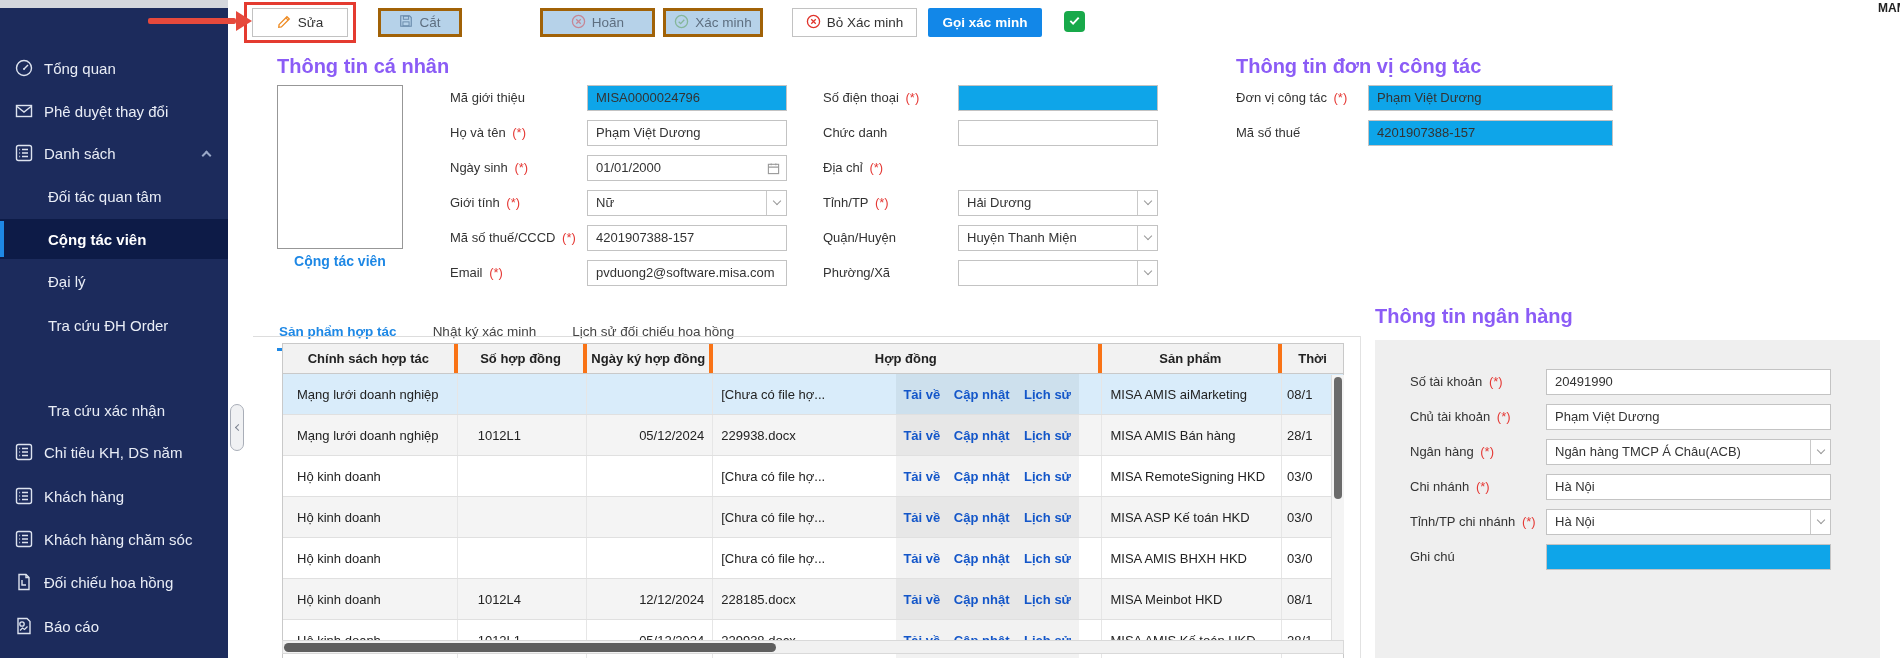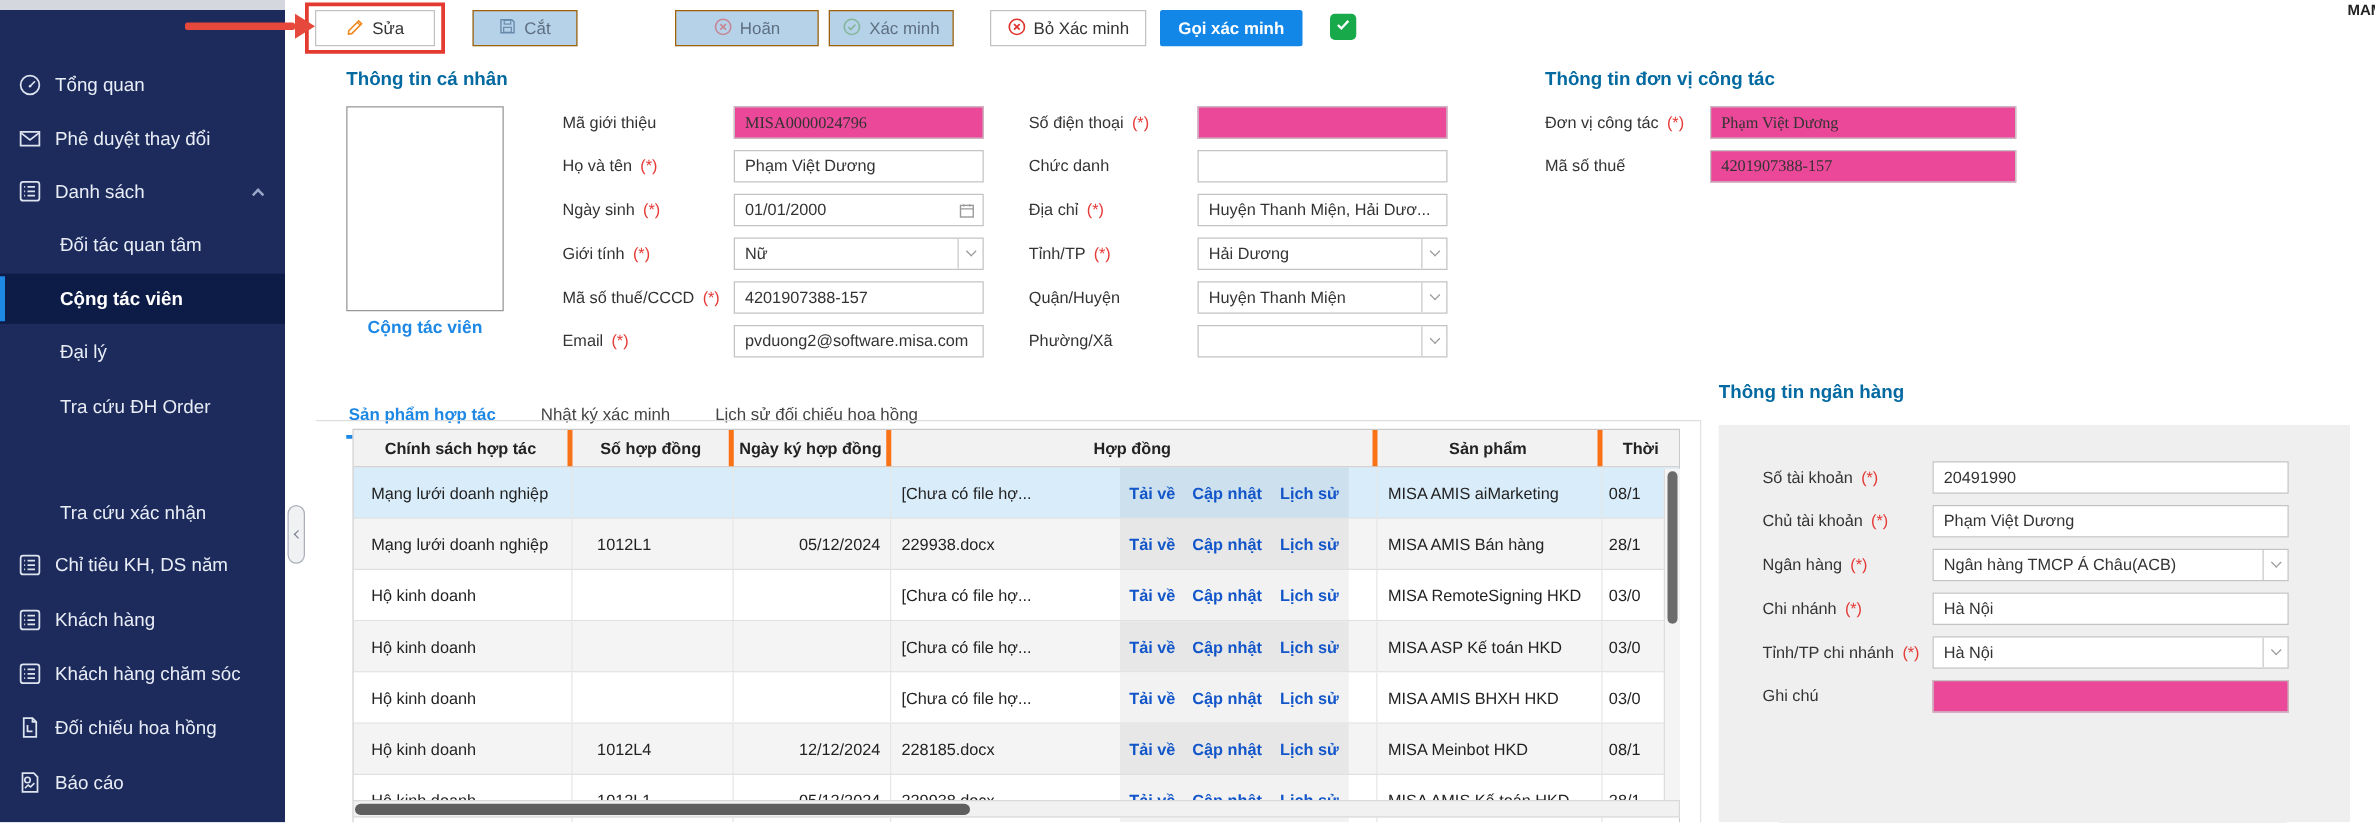--- a/index.html
+++ b/index.html
@@ -24,37 +24,37 @@
   
   .arrow-shaft { position:absolute; left:148px; top:18px; width:88px; height:6px; background:#e6493c; border-radius:2px; z-index:6;}
   .arrow-head  { position:absolute; left:236px; top:11px; width:0; height:0; border-left:16px solid #e6493c;
                  border-top:10px solid transparent; border-bottom:10px solid transparent; z-index:6;}
   .hl-box { position:absolute; left:244px; top:2px; width:112px; height:41px; border:3px solid #e43b30;
             background:#fff; display:flex; align-items:center; justify-content:center; z-index:5;}
   .btn { position:absolute; top:8px; height:29px; display:flex; align-items:center; justify-content:center;
          gap:6px; font-size:13.5px; cursor:pointer; }
   .btn.inbox { position:static; width:96px; height:29px; }
   .btn.white { background:#fff; border:1px solid #c2c2c2; color:#333; }
-  .btn.disabled { background:#b6d2e9; border:1px solid #a16207; color:#5e6f80; }
+  .btn.disabled { background:#b6d2e9; border:3px solid #a16207; color:#5e6f80; }
   .btn.primary { background:#1287e8; color:#fff; font-weight:bold; border:none; border-radius:2px; }
   .chk { position:absolute; left:1064px; top:11px; width:21px; height:21px; background:#18a94a; border-radius:4px;
          display:flex; align-items:center; justify-content:center; cursor:pointer; }
   .corner-text { position:absolute; left:1878px; top:1px; font-size:12px; color:#222; font-weight:bold; }
 
   
-  .sec-title { position:absolute; color:#0369a1; font-weight:bold; font-size:15px; }
+  .sec-title { position:absolute; color:#8b5cf6; font-weight:bold; font-size:20px; }
   .photo-box { position:absolute; left:277px; top:85px; width:126px; height:164px; border:1px solid #979797; background:#fff; }
   .photo-caption { position:absolute; left:277px; top:253px; width:126px; text-align:center; color:#1e88e5; font-weight:bold; font-size:14px; cursor:pointer;}
   .fcol { position:absolute; display:flex; flex-direction:column; }
   .frow { height:35px; display:flex; align-items:center; }
   .lbl { font-size:13px; color:#333; flex:none; }
   .req { color:#e53935; margin-left:3px; }
   .inp { height:26px; border:1px solid #c3c3c3; background:#fff; display:flex; align-items:center;
          padding:0 8px; font-size:13px; color:#333; position:relative; flex:none; white-space:nowrap; overflow:hidden; cursor:text;}
-  .inp.ro { background:#ec4899;font-family:Liberation Serif, serif; }
+  .inp.ro { background:#0ea5e9; }
   .chev-box { position:absolute; right:0; top:0; bottom:0; width:20px; border-left:1px solid #c9c9c9;
               display:flex; align-items:center; justify-content:center; }
   .chev { width:6px; height:6px; border-right:1.6px solid #999; border-bottom:1.6px solid #999; transform:rotate(45deg); margin-top:-3px;}
   .cal-icon { position:absolute; right:6px; top:6px; }
 
   .col1 .lbl { width:137px; } .col1 .inp { width:200px; }
   .col2 .lbl { width:135px; } .col2 .inp { width:200px; }
   .col3 .lbl { width:132px; } .col3 .inp { width:245px; }
   .colbank .lbl { width:136px; } .colbank .inp { width:285px; }
 
@@ -329,23 +329,20 @@
         </div>
     </div>
     <div class="frow">
       <span class="lbl">Chức danh</span>
       <div class="inp">
           <span></span>
         </div>
     </div>
     <div class="frow">
       <span class="lbl"><span>Địa chỉ</span> <span class="req">(*)</span></span>
-      <div class="inp">
-          <span>Huyện Thanh Miện, Hải Dươ...</span>
-        </div>
     </div>
     <div class="frow">
       <span class="lbl"><span>Tỉnh/TP</span> <span class="req">(*)</span></span>
       <div class="inp">
         <span>Hải Dương</span>
         <span class="chev-box">
             <span class="chev"></span>
           </span>
       </div>
     </div>

